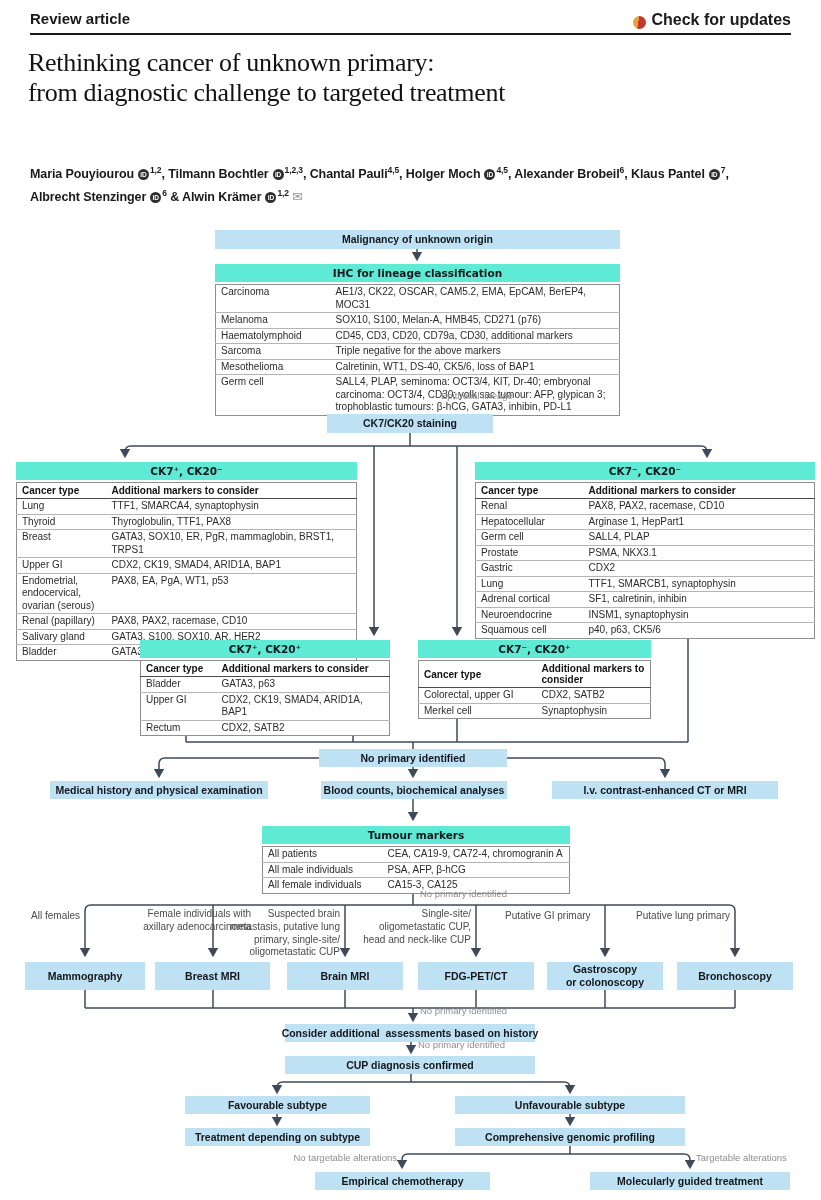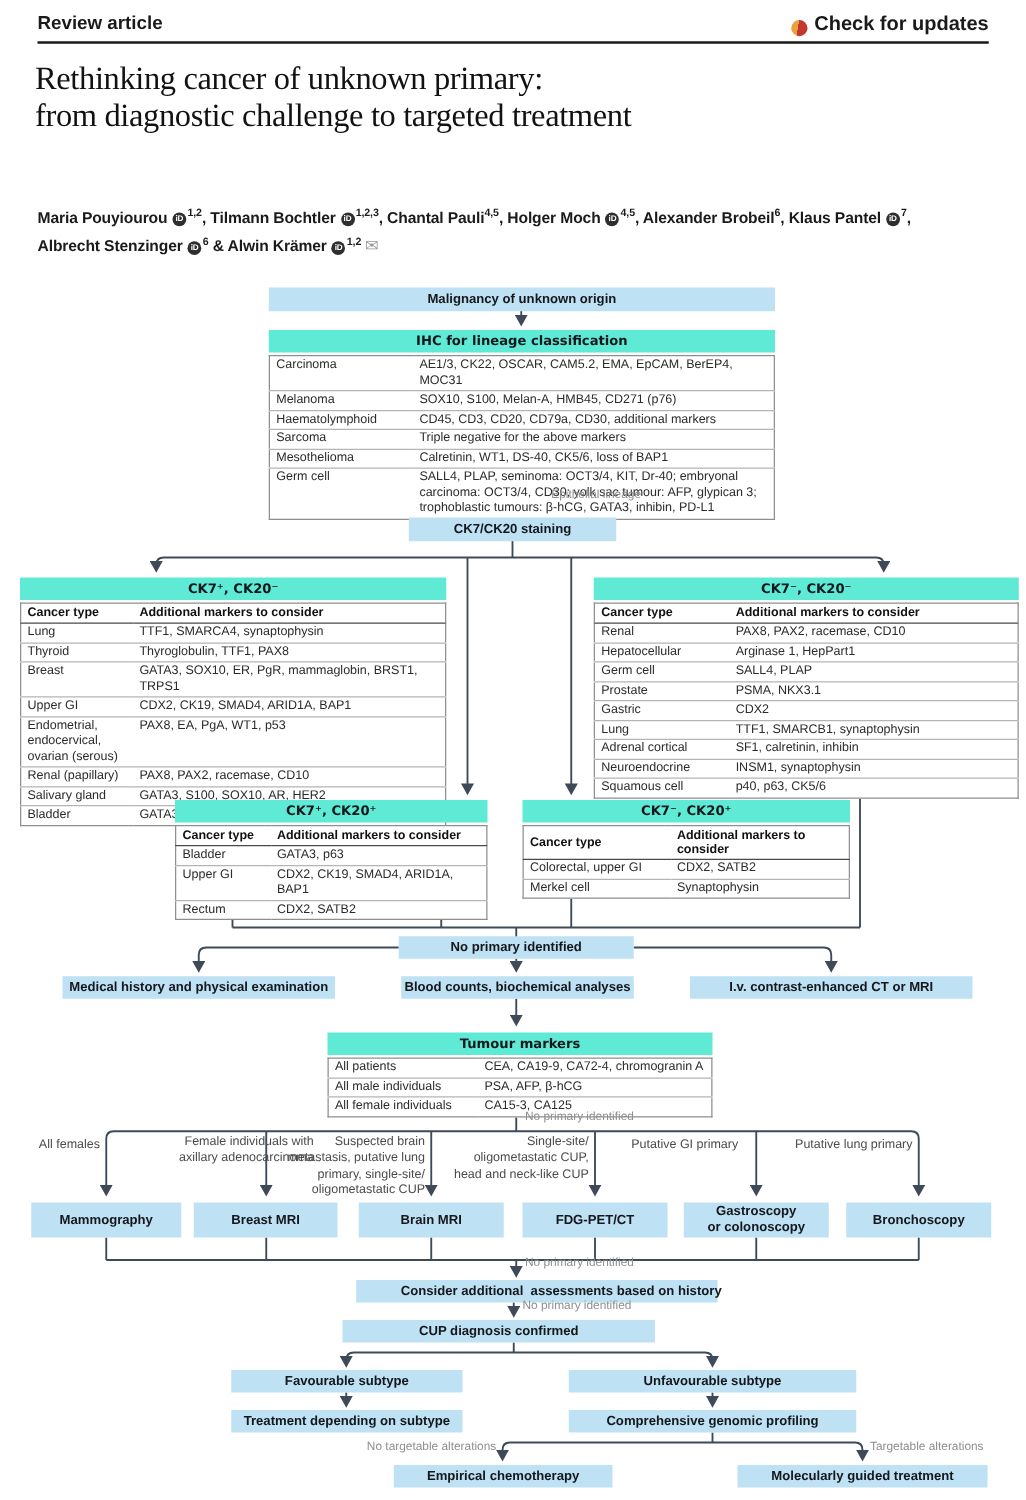--- a/index.html
+++ b/index.html
@@ -261,21 +261,21 @@
             <td>CDX2, CK19, SMAD4, ARID1A, BAP1</td>
           </tr>
           <tr>
             <td>Rectum</td>
             <td>CDX2, SATB2</td>
           </tr>
         </tbody>
       </table>
   </div>
 
-  <div class="abs mtable" style="left:418px;top:640px;width:262px;border-radius:17px;">
+  <div class="abs mtable" style="left:418px;top:640px;width:233px;border-radius:17px;">
     <div class="thead">CK7⁻, CK20⁺</div>
     <table>
         <colgroup>
           <col style="width:118px">
           <col>
         </colgroup>
         <tbody>
           <tr>
             <th>Cancer type</th>
             <th>Additional markers to consider</th>
@@ -338,23 +338,23 @@
 
   <div class="abs bluebox" style="left:25px;top:962px;width:120px;height:28px;">Mammography</div>
   <div class="abs bluebox" style="left:155px;top:962px;width:115px;height:28px;">Breast MRI</div>
   <div class="abs bluebox" style="left:287px;top:962px;width:116px;height:28px;">Brain MRI</div>
   <div class="abs bluebox" style="left:418px;top:962px;width:116px;height:28px;">FDG-PET/CT</div>
   <div class="abs bluebox" style="left:547px;top:962px;width:116px;height:28px;">Gastroscopy
 or colonoscopy</div>
   <div class="abs bluebox" style="left:677px;top:962px;width:116px;height:28px;">Bronchoscopy</div>
 
   <div class="abs elabel" style="left:420px;top:1005px;">No primary identified</div>
-  <div class="abs bluebox" style="left:285px;top:1024px;width:250px;height:18px;padding-left:39px;">Consider additional  assessments based on history</div>
+  <div class="abs bluebox" style="left:285px;top:1024px;width:250px;height:18px;">Consider additional  assessments based on history</div>
   <div class="abs elabel" style="left:418px;top:1039px;">No primary identified</div>
-  <div class="abs bluebox" style="left:274px;top:1056px;width:250px;height:18px;">CUP diagnosis confirmed</div>
+  <div class="abs bluebox" style="left:285px;top:1056px;width:250px;height:18px;">CUP diagnosis confirmed</div>
 
   <div class="abs bluebox" style="left:185px;top:1096px;width:185px;height:18px;">Favourable subtype</div>
   <div class="abs bluebox" style="left:455px;top:1096px;width:230px;height:18px;">Unfavourable subtype</div>
   <div class="abs bluebox" style="left:185px;top:1128px;width:185px;height:18px;">Treatment depending on subtype</div>
   <div class="abs bluebox" style="left:455px;top:1128px;width:230px;height:18px;">Comprehensive genomic profiling</div>
 
   <div class="abs elabel tr" style="left:280px;top:1152px;width:117px;">No targetable alterations</div>
   <div class="abs elabel" style="left:696px;top:1152px;">Targetable alterations</div>
 
   <div class="abs bluebox" style="left:315px;top:1172px;width:175px;height:18px;">Empirical chemotherapy</div>

